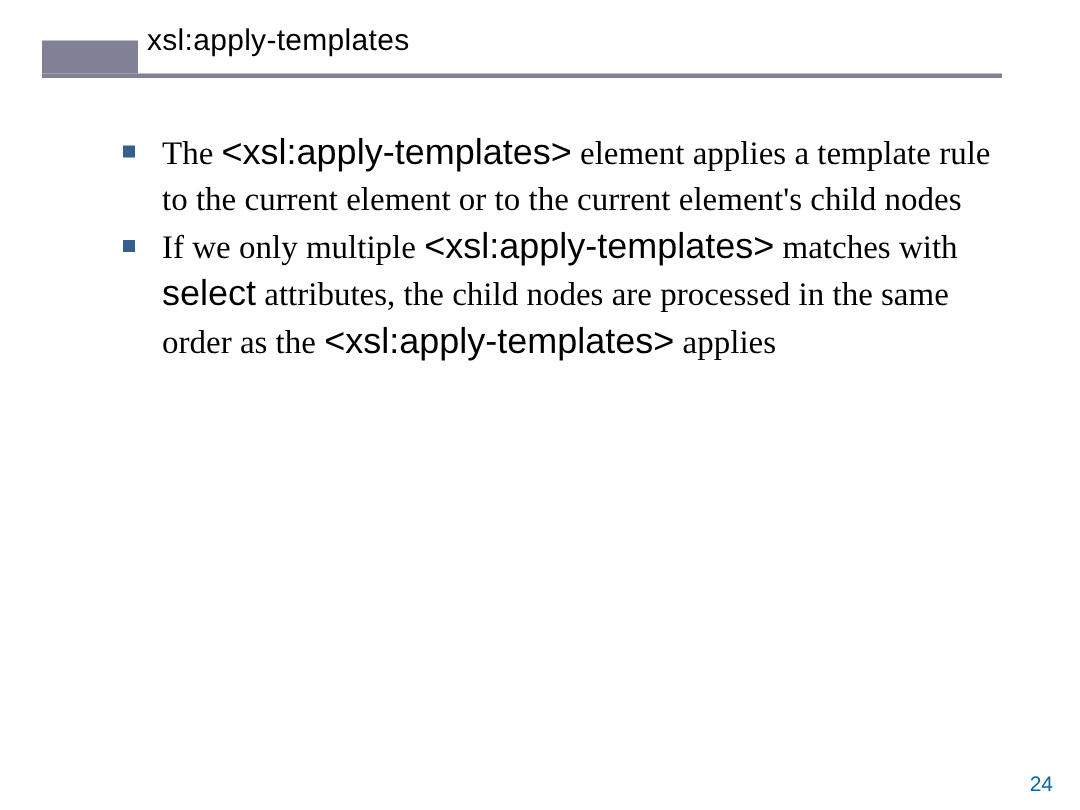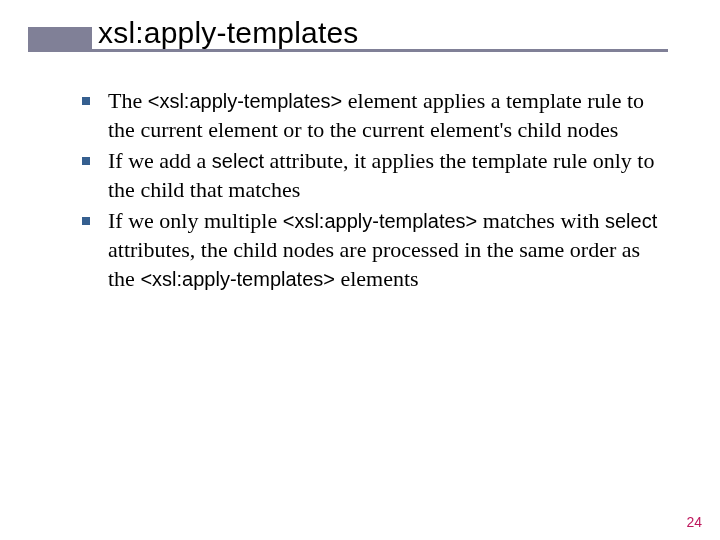--- a/index.html
+++ b/index.html
@@ -39,21 +39,21 @@
     left: 28px;
     width: 640px;
     height: 3px;
     background: #808097;
   }
   .title {
     position: absolute;
     top: 2px;
     left: 98px;
     font-family: Verdana, Geneva, sans-serif;
-    font-size: 30px;
+    font-size: 20px;
     font-weight: 400;
     letter-spacing: 0.2px;
     white-space: nowrap;
   }
   .body {
     position: absolute;
     top: 86px;
     left: 82px;
     width: 590px;
   }
@@ -73,50 +73,47 @@
     content: "";
     position: absolute;
     left: 0;
     top: 11px;
     width: 8px;
     height: 8px;
     background: #355f8f;
   }
   .tech {
     font-family: Verdana, Geneva, sans-serif;
-    font-size: 20px;
+    font-size: 24px;
   }
   .page-num {
     position: absolute;
     right: 18px;
     bottom: 10px;
     font-family: Arial, Helvetica, sans-serif;
     font-size: 14px;
-    color: #be185d;
+    color: #0369a1;
   }
 </style>
 </head>
 <body>
 
 <div class="slide">
 
   <div class="title-wrap">
     <div class="title-line"></div>
     <div class="title-underline"></div>
     <div class="title">xsl:apply-templates</div>
   </div>
 
   <div class="body">
     <ul class="bullets">
       <li>
         <span>The </span><span class="tech">&lt;xsl:apply-templates&gt;</span><span> element applies a template rule to the current element or to the current element's child nodes</span>
       </li>
       <li>
-        <span>If we add a </span><span class="tech">select</span><span> attribute, it applies the template rule only to the child that matches</span>
-      </li>
-      <li>
-        <span>If we only multiple </span><span class="tech">&lt;xsl:apply-templates&gt;</span><span> matches with </span><span class="tech">select</span><span> attributes, the child nodes are processed in the same order as the </span><span class="tech">&lt;xsl:apply-templates&gt;</span><span> elements</span>
+        <span>If we only multiple </span><span class="tech">&lt;xsl:apply-templates&gt;</span><span> matches with </span><span class="tech">select</span><span> attributes, the child nodes are processed in the same order as the </span><span class="tech">&lt;xsl:apply-templates&gt;</span><span> applies</span>
       </li>
     </ul>
   </div>
 
   <div class="page-num">24</div>
 </div>
 
 </body></html>

